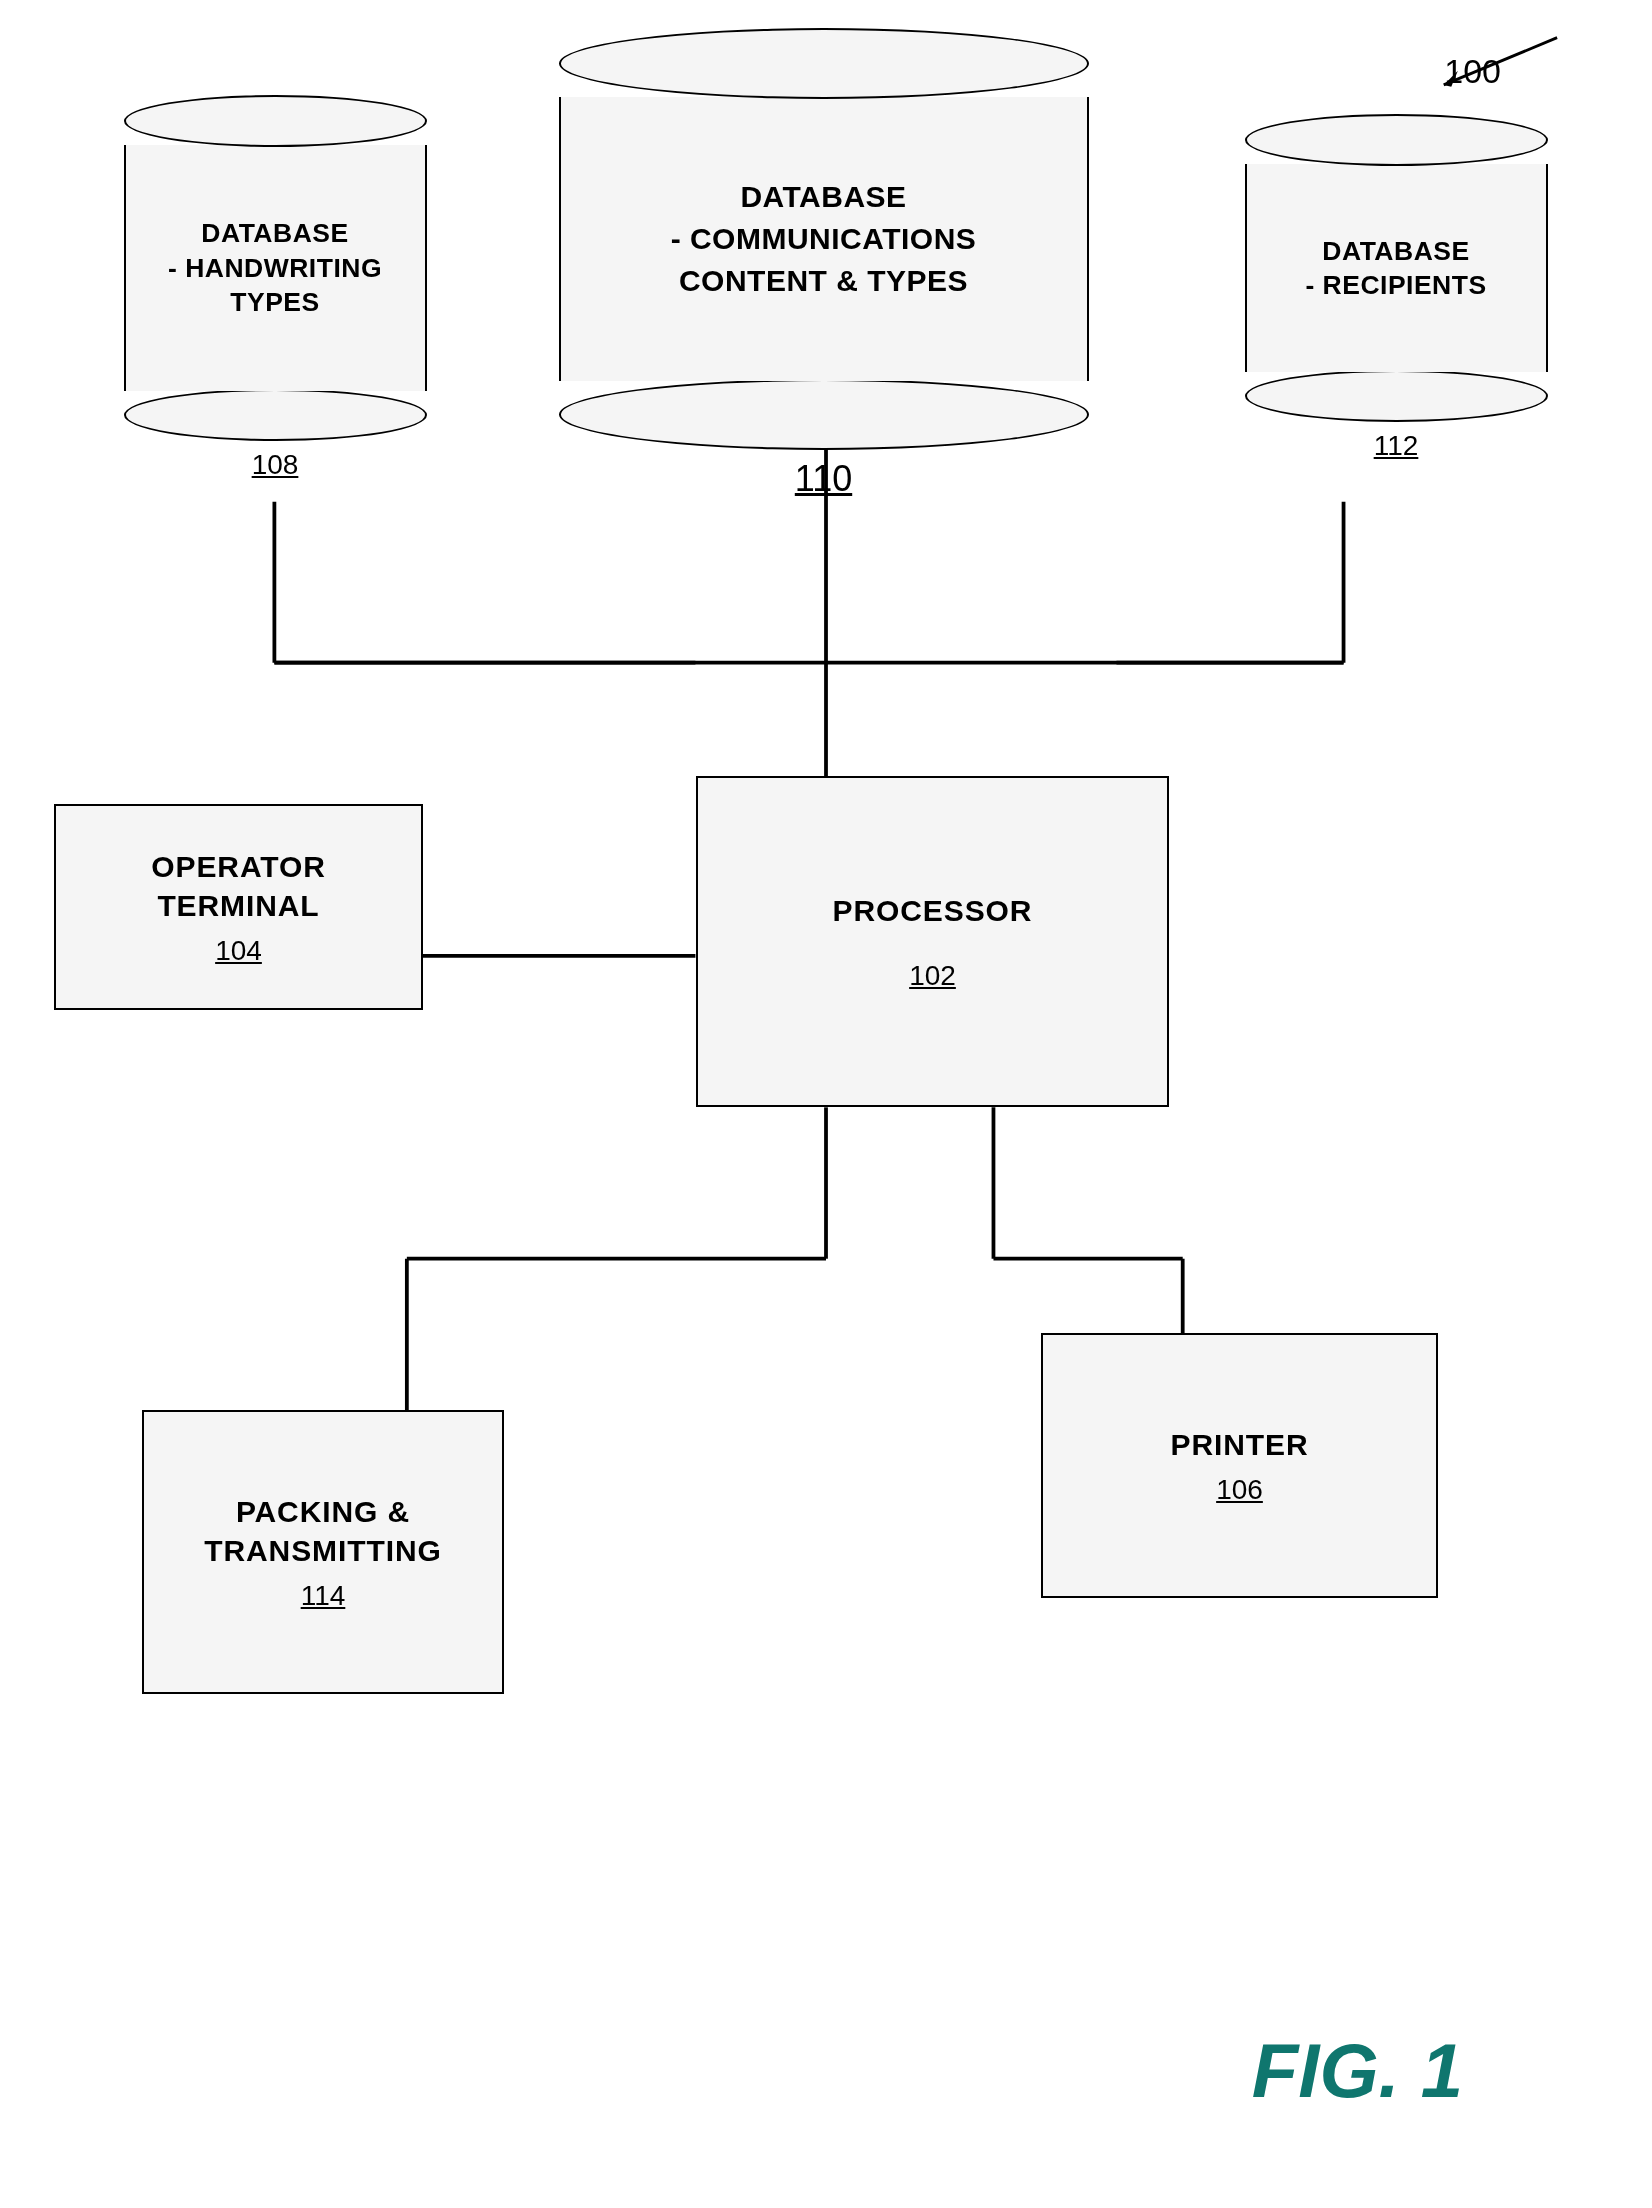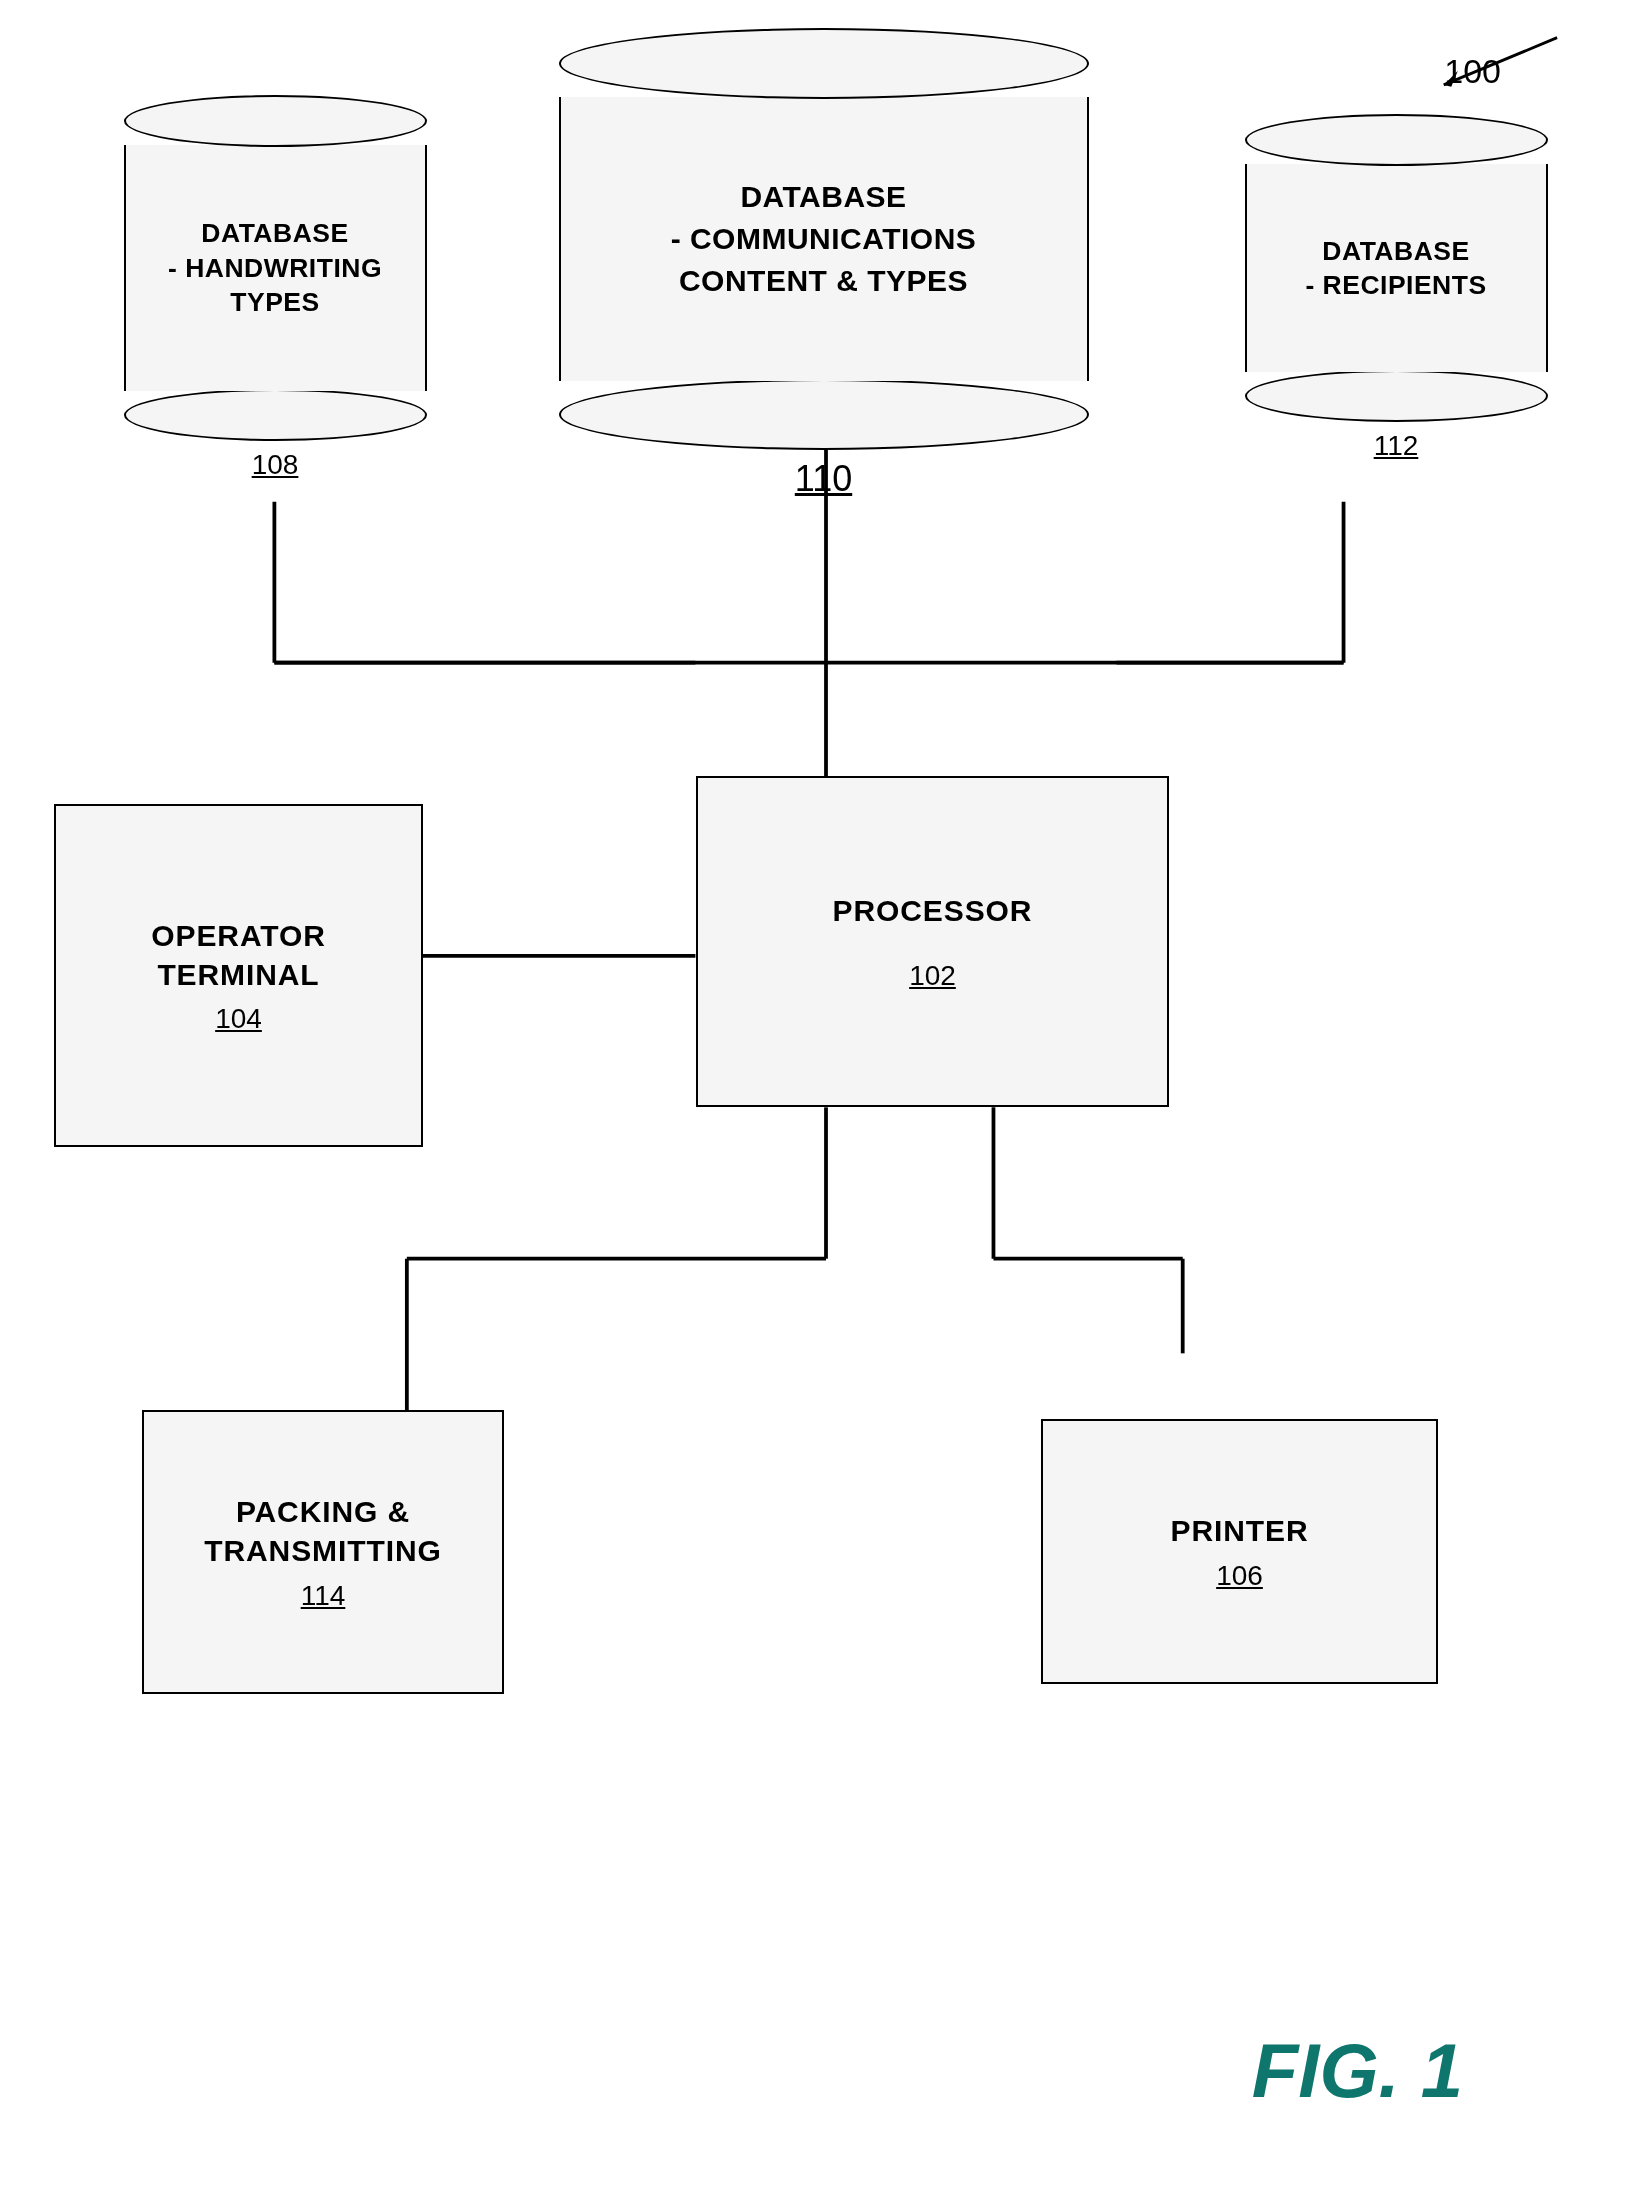--- a/index.html
+++ b/index.html
@@ -154,32 +154,32 @@
     <div style="width:303px; height:208px; border-left:2.8px solid #000; border-right:2.8px solid #000; background:#f5f5f5; display:flex; flex-direction:column; align-items:center; justify-content:center; position:relative; z-index:1; margin-top:-1.9px;">
       <div class="cyl-label" style="white-space:pre-line; text-align:center; font-size:26.5px; font-weight:bold;">DATABASE
 - RECIPIENTS</div>
     </div>
 
     <div style="width:303px; height:52px; border:2.8px solid #000; border-radius:50%; background:#f5f5f5; position:relative; z-index:0; margin-top:-1.9px;"></div>
 
     <div class="cyl-number" style="margin-top:7.6px; font-size:28px; text-decoration:underline;">112</div>
   </div>
 
-  <div class="box" style="left:54px; top:804px; width:369px; height:343px;">
+  <div class="box" style="left:54px; top:804px; width:369px; height:206px;">
     <div class="box-label" style="white-space:pre-line;">OPERATOR
 TERMINAL</div>
     <div class="box-number">104</div>
   </div>
 
   <div class="box" style="left:696px; top:776px; width:473px; height:331px;gap:21px;">
     <div class="box-label">PROCESSOR</div>
     <div class="box-number">102</div>
   </div>
 
-  <div class="box" style="left:1041px; top:1419px; width:397px; height:265px;">
+  <div class="box" style="left:1041px; top:1333px; width:397px; height:265px;">
     <div class="box-label">PRINTER</div>
     <div class="box-number">106</div>
   </div>
 
   <div class="box" style="left:142px; top:1410px; width:362px; height:284px;">
     <div class="box-label" style="white-space:pre-line;">PACKING &amp;
 TRANSMITTING</div>
     <div class="box-number">114</div>
   </div>
 

